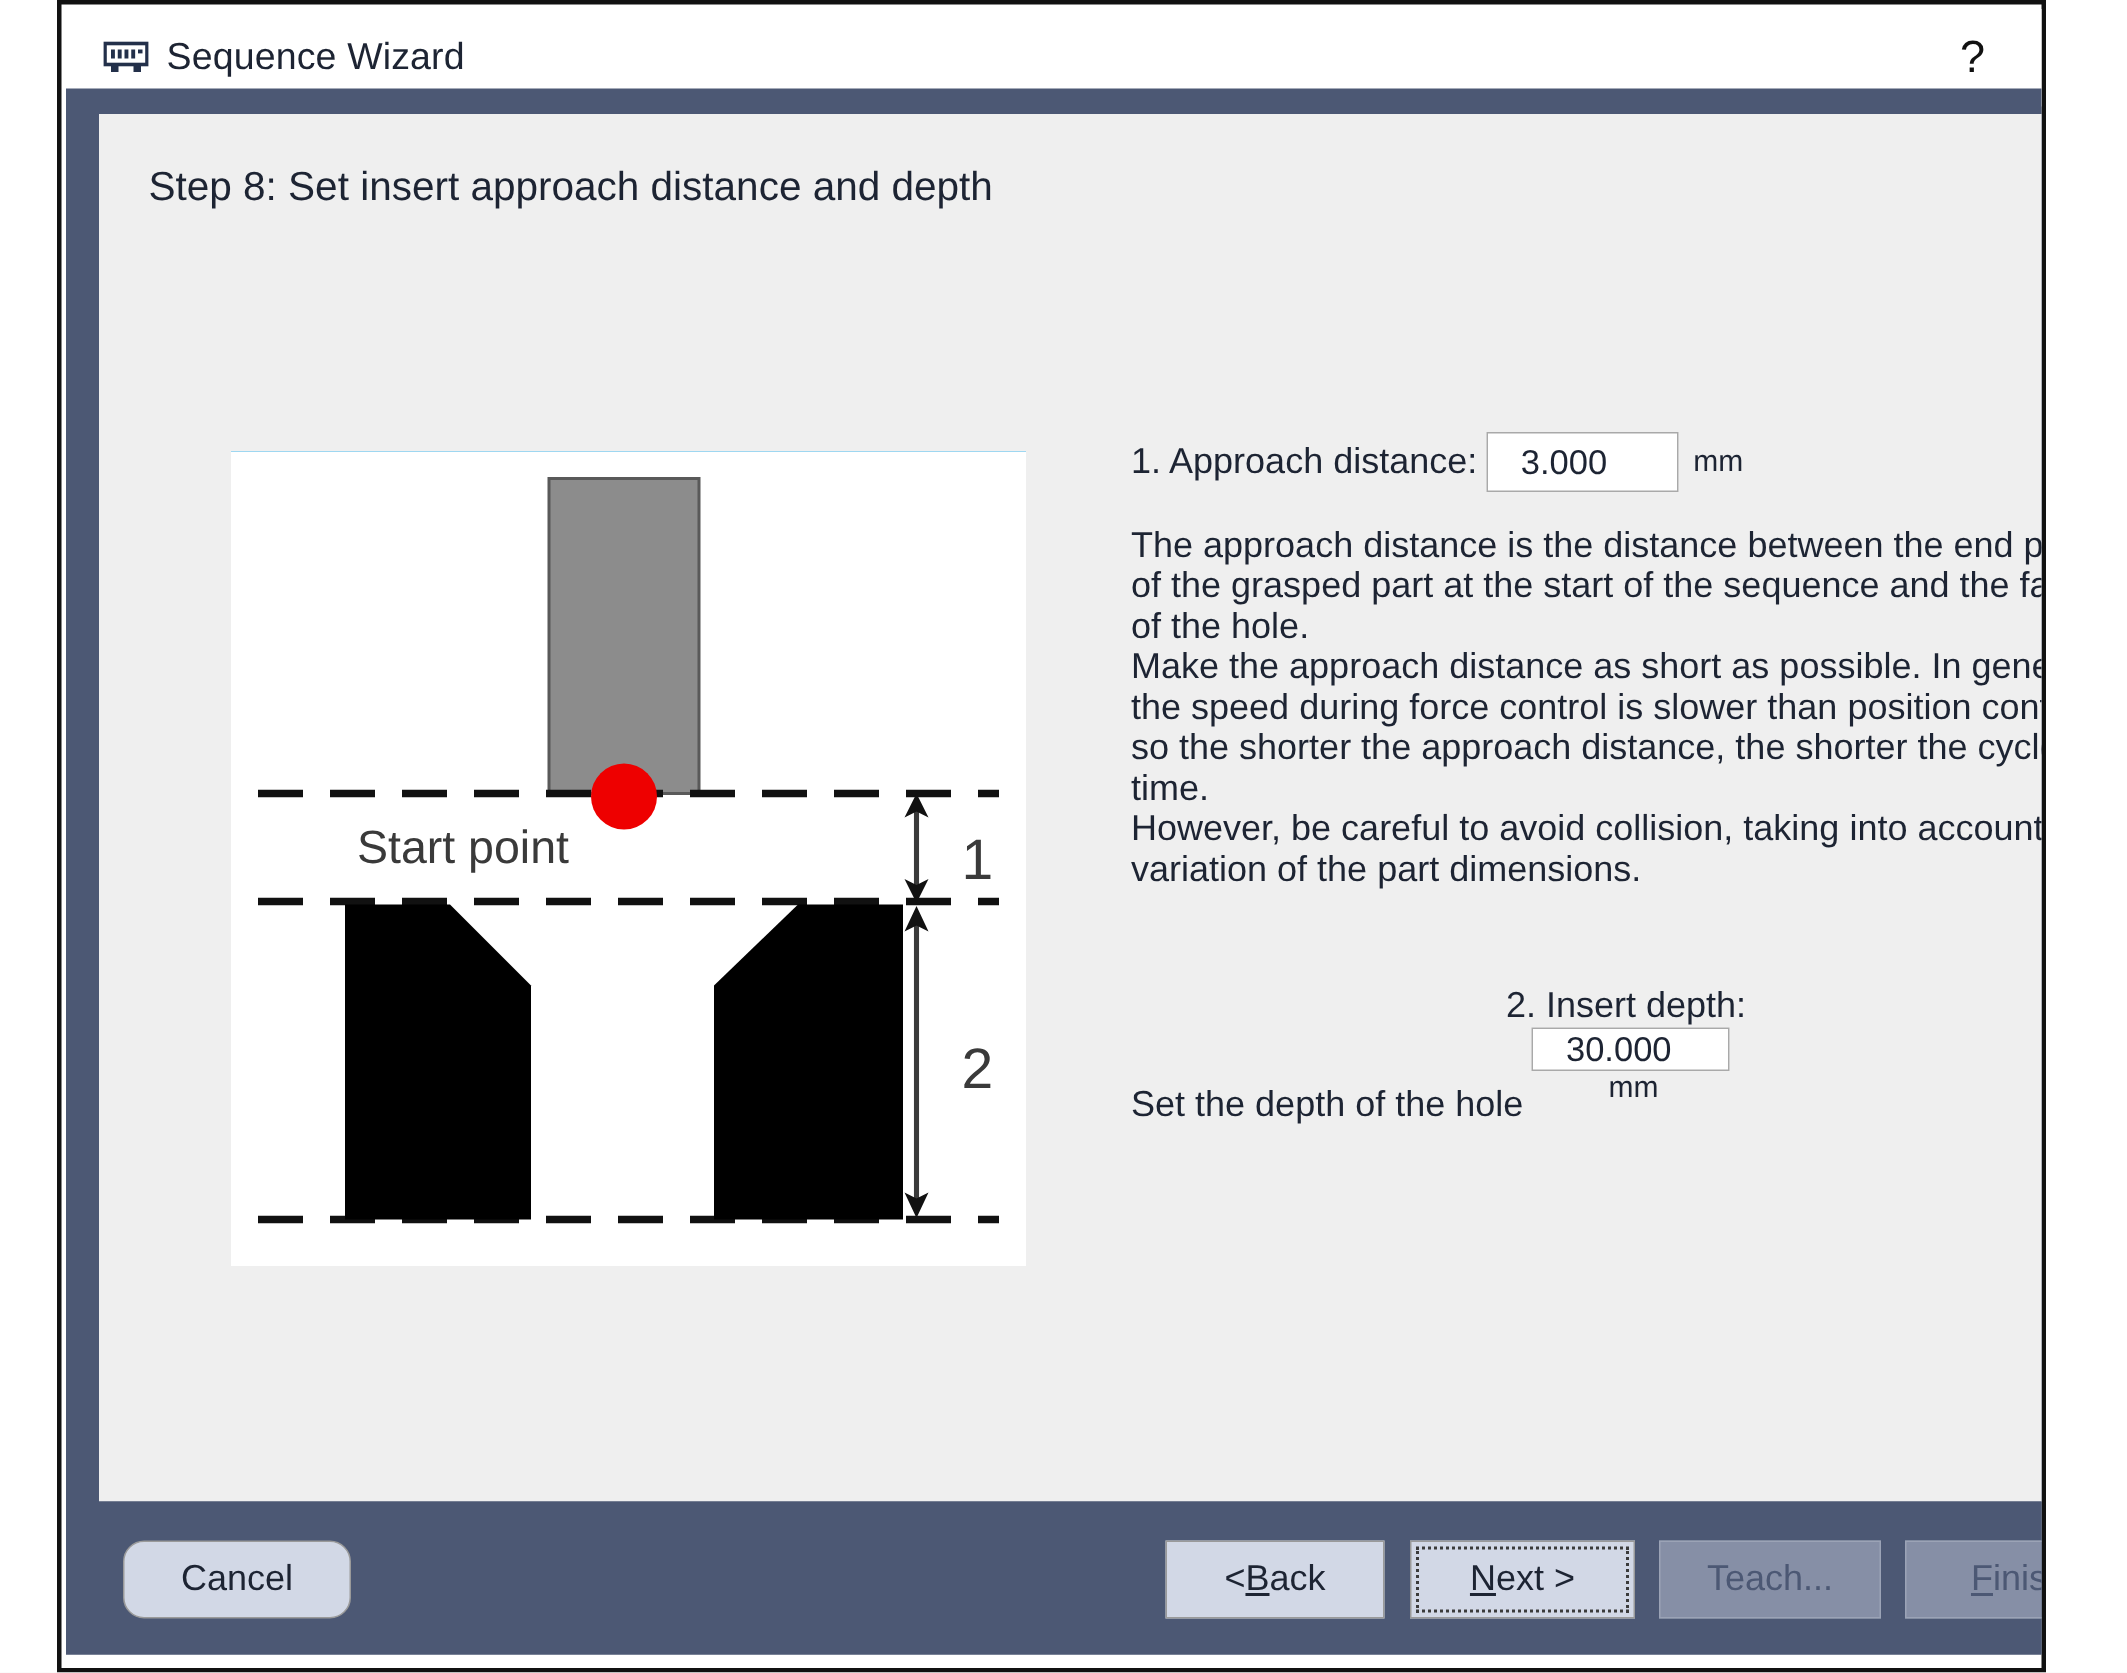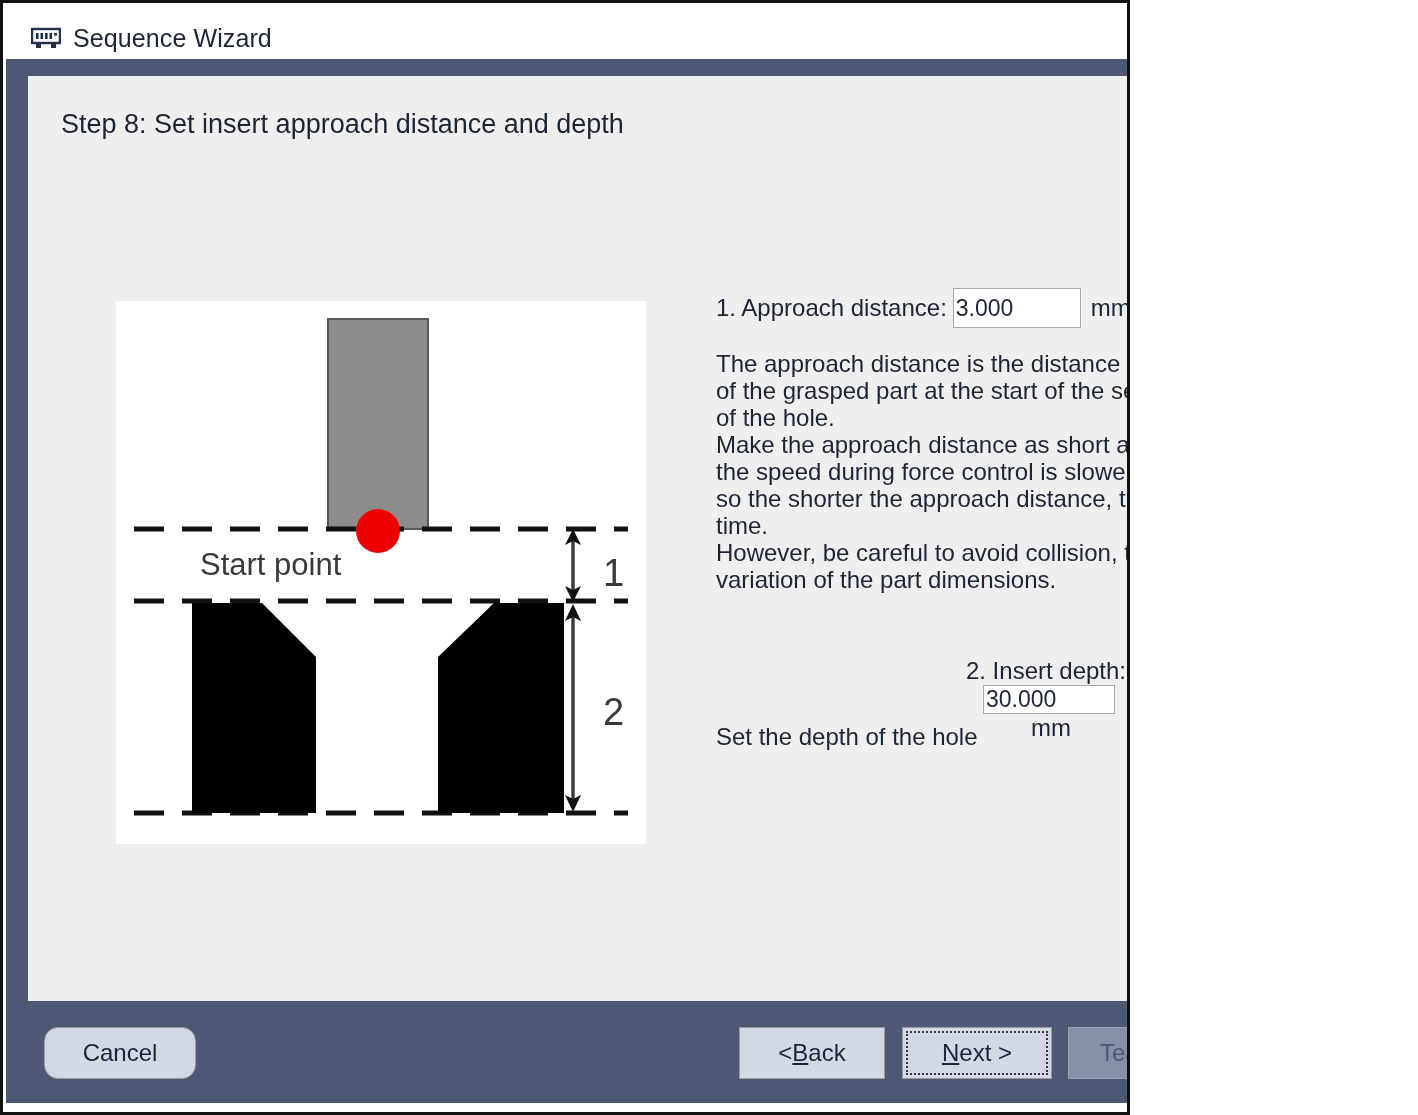--- a/index.html
+++ b/index.html
@@ -3,25 +3,26 @@
 <meta charset="utf-8">
 <style>
   * { box-sizing: border-box; }
   html, body {
     margin: 0; padding: 0;
     background: #ffffff;
     font-family: "Liberation Sans", sans-serif;
   }
   #app {
     position: relative;
-    width: 1130px;
+    width: 1326px;
     height: 1115px;
     background: #ffffff;
     border: 3px solid #111111;
     overflow: hidden;
+    margin-left: 38px;
   }
 
   
   #titlebar {
     position: absolute;
     left: 3px; top: 3px;
     width: 1412px; height: 65px;
     background: #ffffff;
     display: flex;
     align-items: center;
@@ -95,27 +96,27 @@
     color: #1d2433;
     white-space: nowrap;
   }
   .num-input {
     background: #ffffff;
     border: 1px solid #a9a9a9;
     height: 40px;
     font-size: 23px;
     color: #1d2433;
     font-family: "Liberation Sans", sans-serif;
-    padding: 0 2px;
+    padding: 0 22px;
     outline: none;
   }
   #approach-distance-input { width: 128px; margin-left: 6px; }
   #insert-depth-input { width: 132px; margin-left: 6px; }
   .unit-label {
-    font-size: 24px;
+    font-size: 20px;
     color: #1d2433;
     margin-left: 10px;
   }
   #approach-description {
     margin-top: 22px;
     font-size: 24px;
     line-height: 27px;
     color: #1d2433;
     width: 660px;
     white-space: pre-line;

